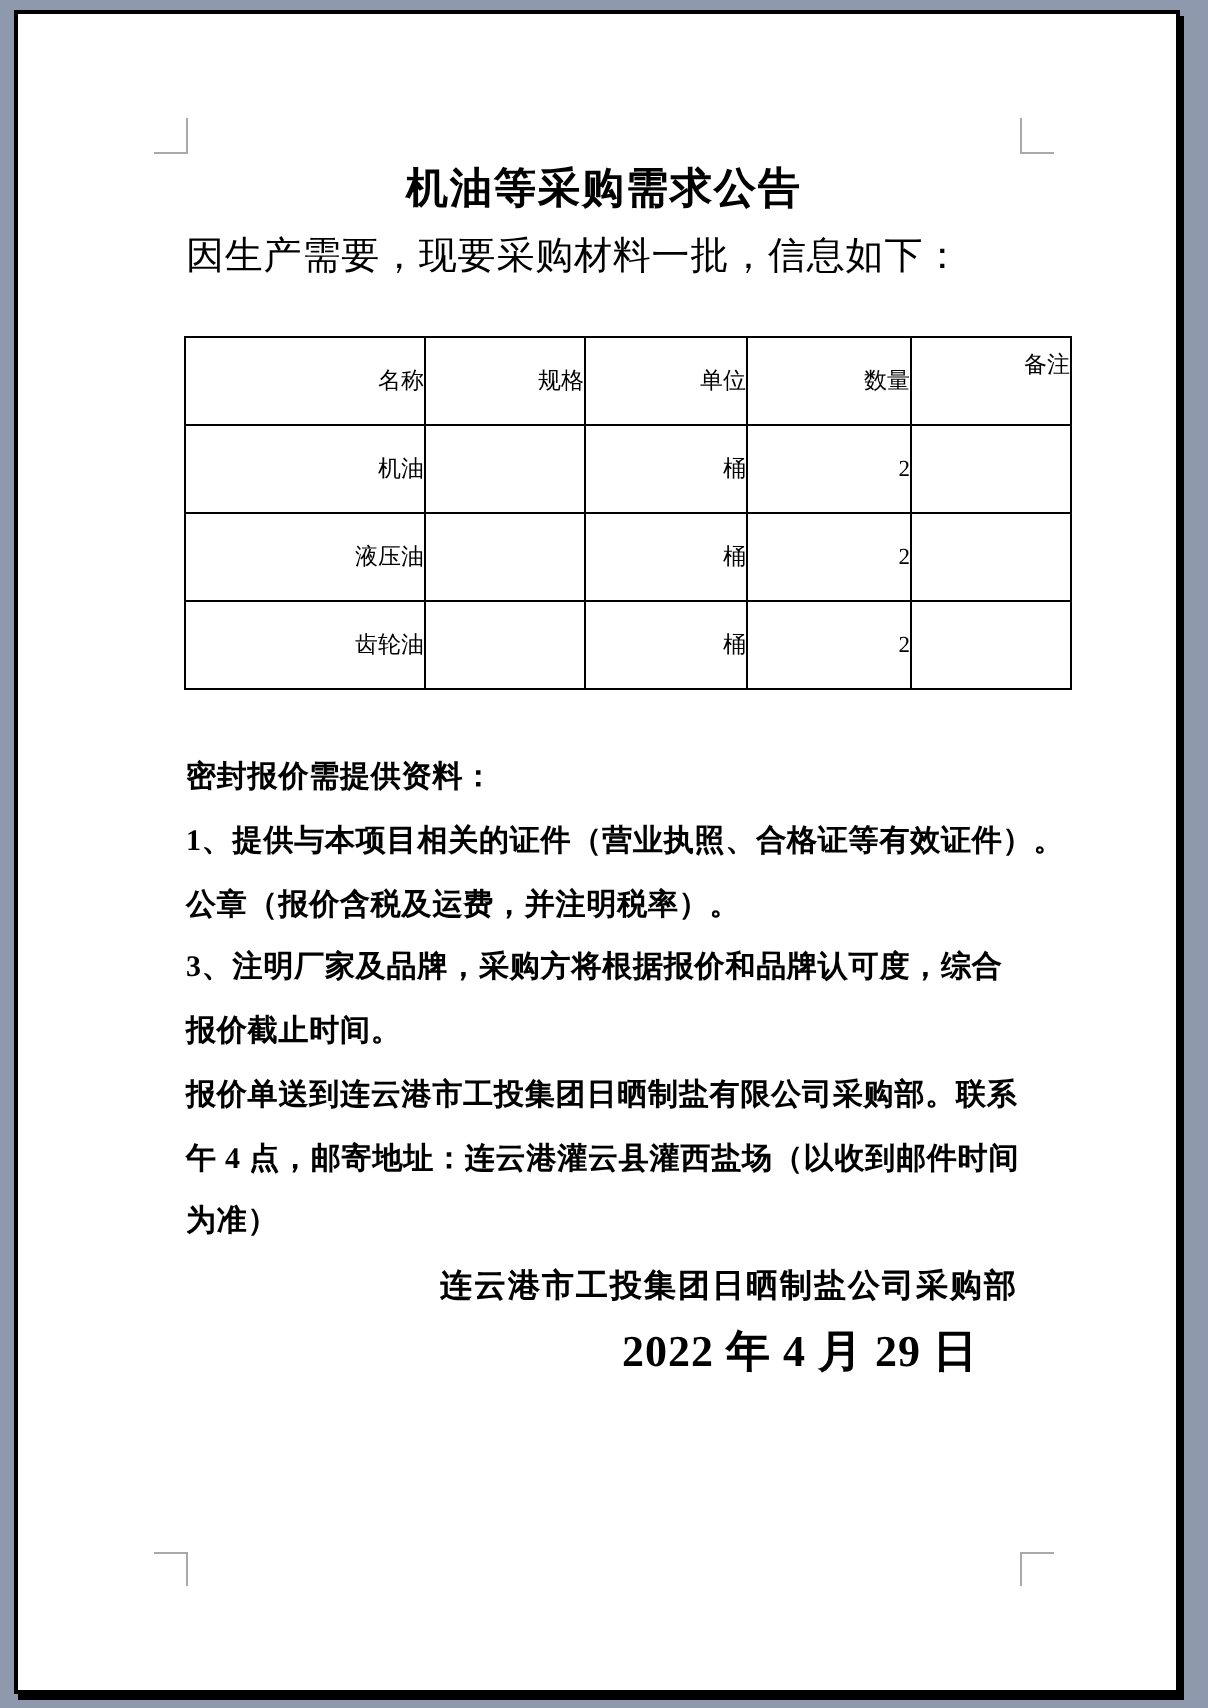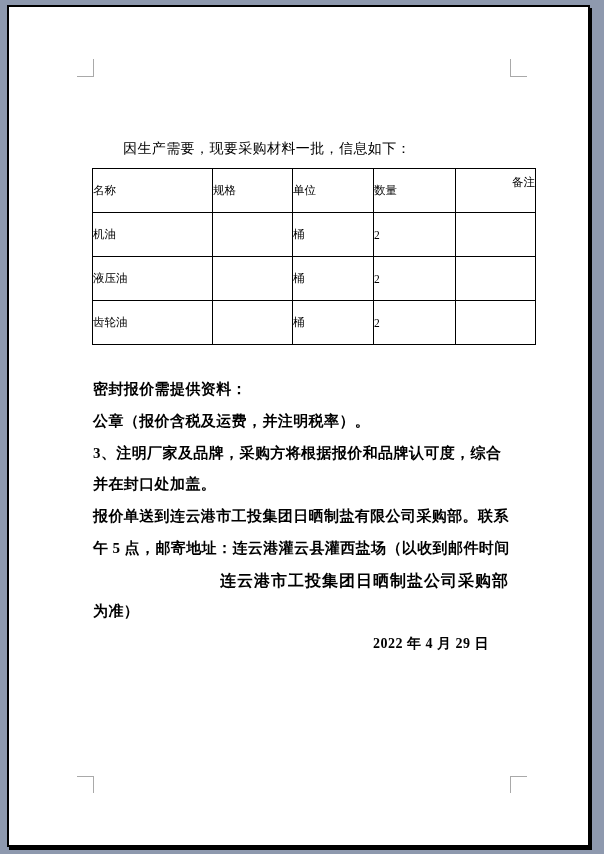--- a/index.html
+++ b/index.html
@@ -22,47 +22,48 @@
   .crop-mark { position:absolute; width:17px; height:18px; }
   .crop-mark.tl { left:68px; top:52px;  border-right:1px solid var(--crop_mark); border-bottom:1px solid var(--crop_mark); }
   .crop-mark.tr { left:501px; top:52px; border-left:1px solid var(--crop_mark);  border-bottom:1px solid var(--crop_mark); }
   .crop-mark.bl { left:68px; top:769px; height:17px; border-right:1px solid var(--crop_mark); border-top:1px solid var(--crop_mark); }
   .crop-mark.br { left:501px; top:769px; height:17px; border-left:1px solid var(--crop_mark);  border-top:1px solid var(--crop_mark); }
   .title {
     position:absolute; left:84px; top:73px; width:418px; height:28px; line-height:28px;
     text-align:center; font-size:21px; font-weight:bold; letter-spacing:1px;
     font-family:"DejaVu Sans","Liberation Sans",sans-serif;
   }
-  .intro { position:absolute; left:84px; top:128px; width:419px; height:28px; line-height:28px; font-size:14px; letter-spacing:0.4px;margin-left:30px; }
+  .intro { position:absolute; left:84px; top:108px; width:419px; height:28px; line-height:28px; font-size:19px; letter-spacing:0.4px; }
   table.items {
     position:absolute; left:83px; top:161px; width:443px;
     border-collapse:collapse; table-layout:fixed; font-size:11.5px;
   }
   table.items tr { height:44px; }
   table.items th, table.items td {
-    border:1.5px solid var(--table_border,#000); text-align:left; vertical-align:middle;
+    border:1.5px solid var(--table_border,#000); text-align:right; vertical-align:middle;
     font-weight:normal; overflow:hidden; white-space:nowrap;
   }
   table.items th.note-h { text-align:right; vertical-align:top; padding:6px 0 0 9px; }
   .body-text { position:absolute; left:84px; top:367px; width:419px; font-size:15px; letter-spacing:0.4px;font-weight:bold; }
   .body-text .line { height:31.75px; line-height:31.75px; white-space:nowrap; }
   .body-text .line.sig  { text-align:right; padding-right:3px;  font-size:16px; letter-spacing:1px; }
-  .body-text .line.date { text-align:right; padding-right:23px; font-size:14px; letter-spacing:0.5px; }
+  .body-text .line.date { text-align:right; padding-right:23px; font-size:22px; letter-spacing:0.5px; }
 </style>
 </head>
 <body>
 
 <div class="screen">
   <div class="page">
 
     <div class="crop-mark tl"></div>
     <div class="crop-mark tr"></div>
     <div class="crop-mark bl"></div>
     <div class="crop-mark br"></div>
 
+    <div class="title">机油等采购需求公告</div>
 
     <div class="intro">因生产需要，现要采购材料一批，信息如下：</div>
 
     <table class="items">
       <colgroup>
         <col style="width:120px">
           <col style="width:80px">
           <col style="width:81px">
           <col style="width:82px">
           <col style="width:80px">
@@ -96,24 +97,25 @@
           <td></td>
           <td>桶</td>
           <td>2</td>
           <td></td>
         </tr>
       </tbody>
     </table>
 
     <div class="body-text">
       <div class="line">密封报价需提供资料：</div>
+      <div class="line">1、提供与本项目相关的证件（营业执照、合格证等有效证件）。</div>
       <div class="line">公章（报价含税及运费，并注明税率）。</div>
       <div class="line">3、注明厂家及品牌，采购方将根据报价和品牌认可度，综合</div>
-      <div class="line">并在封口处加盖。</div>
+      <div class="line">报价截止时间。</div>
       <div class="line">报价单送到连云港市工投集团日晒制盐有限公司采购部。联系</div>
-      <div class="line">午 5 点，邮寄地址：连云港灌云县灌西盐场（以收到邮件时间</div>
+      <div class="line">午 4 点，邮寄地址：连云港灌云县灌西盐场（以收到邮件时间</div>
+      <div class="line">为准）</div>
       <div class="line sig">连云港市工投集团日晒制盐公司采购部</div>
-      <div class="line">为准）</div>
       <div class="line date">2022 年 4 月 29 日</div>
     </div>
 
   </div>
 </div>
 
 </body></html>

